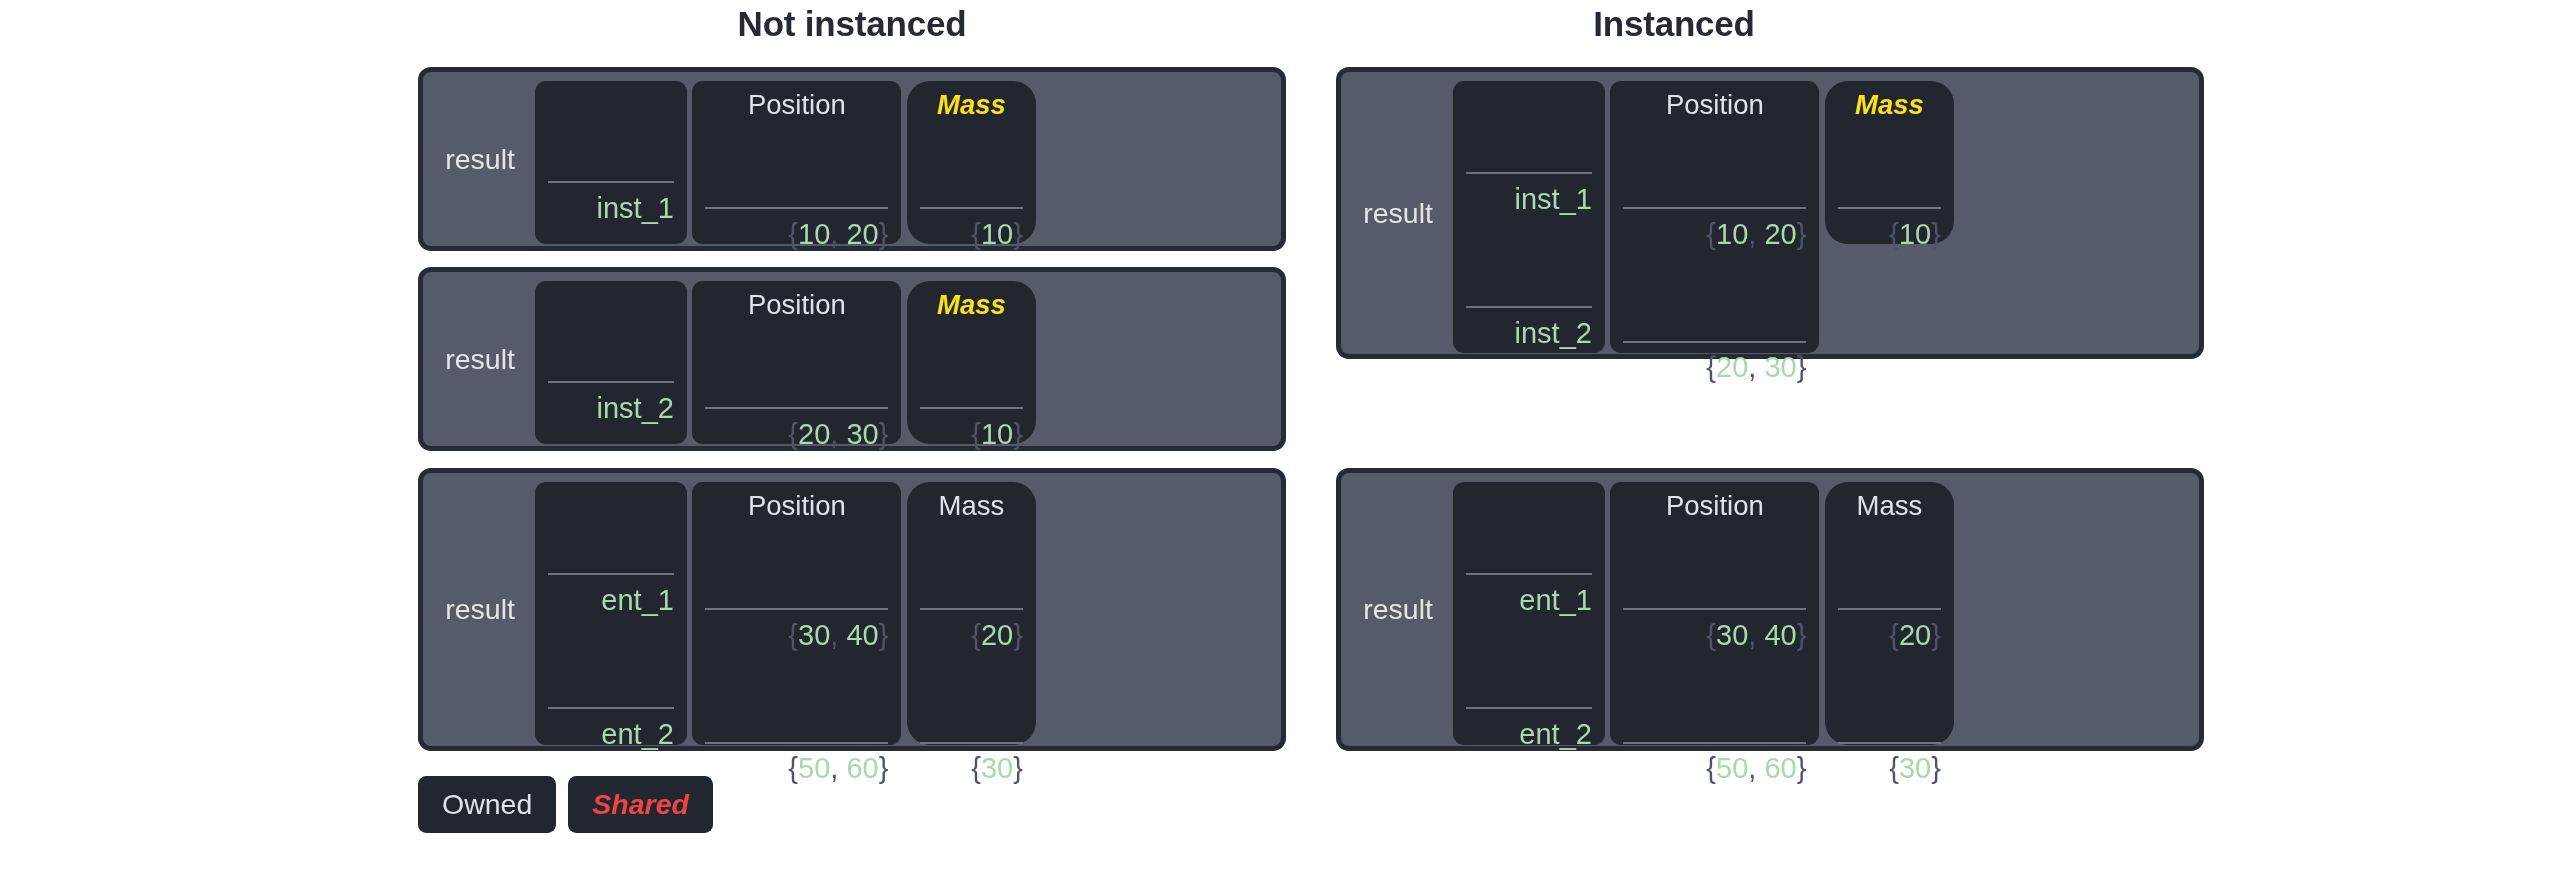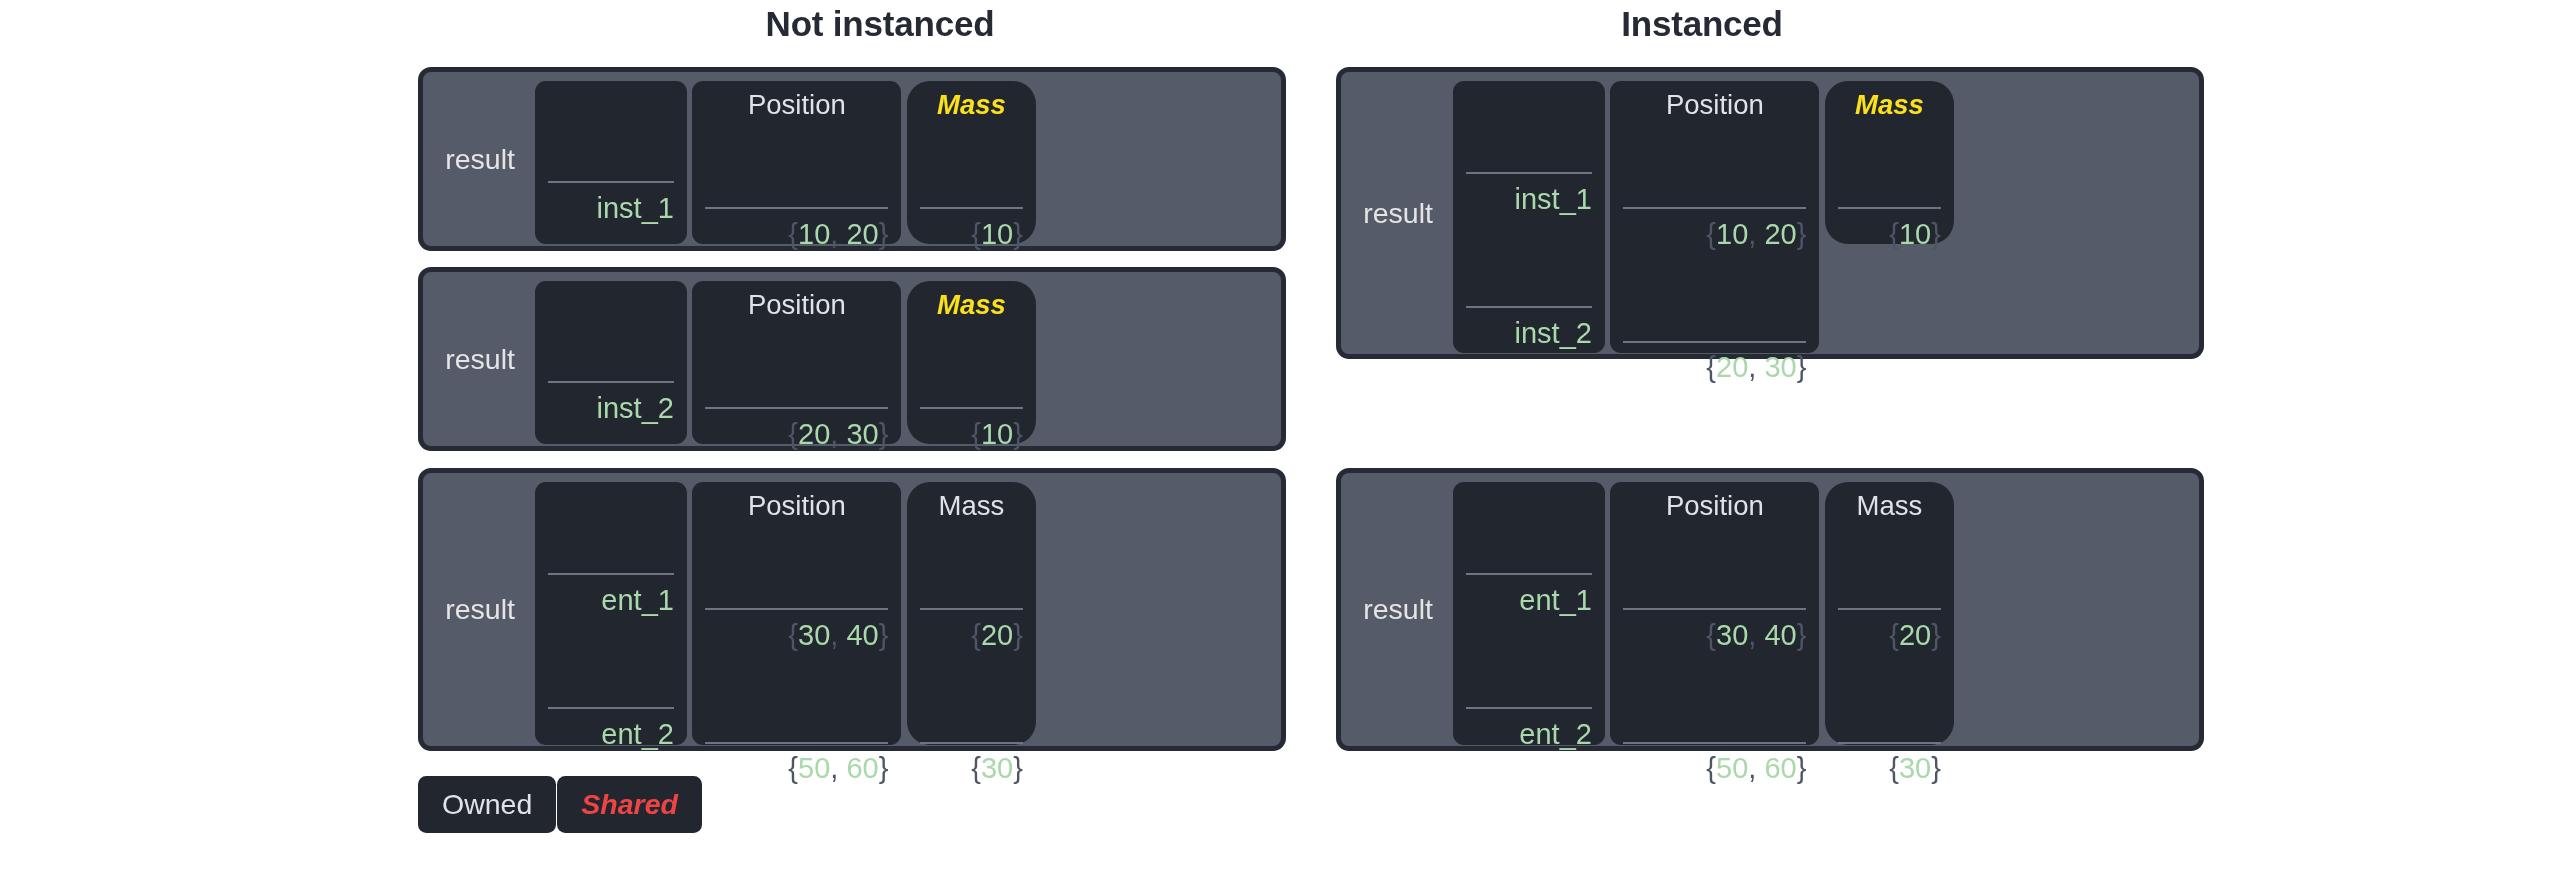--- a/index.html
+++ b/index.html
@@ -17,21 +17,20 @@
 
   
   .col-title {
     position: absolute;
     font-size: 35px;
     font-weight: bold;
     color: #252a35;
     letter-spacing: -0.2px;
     white-space: nowrap;
     transform: translateX(-50%);
-    margin-left: 28px;
   }
   #title-not-instanced { left: 852px;  top: 3.7px; }
   #title-instanced     { left: 1674px; top: 3.7px; }
 
   
   .tbl {
     position: absolute;
     background: #565b69;
     border: 5.5px solid #252a35;
     border-radius: 13px;
@@ -104,21 +103,21 @@
   .w-ent  { width: 152px; }
   .w-pos  { width: 209px; }
   .w-mass { width: 129px; border-radius: 23px; }
 
   
   #legend {
     position: absolute;
     left: 418px;
     top: 776px;
     display: flex;
-    gap: 1px;
+    gap: 12px;
   }
   .legend-chip {
     background: #22262f;
     border-radius: 8.3px;
     padding: 12px 24px;
     font-size: 28.5px;
     color: #dfe2e8;
     white-space: nowrap;
   }
   .legend-chip.shared {

